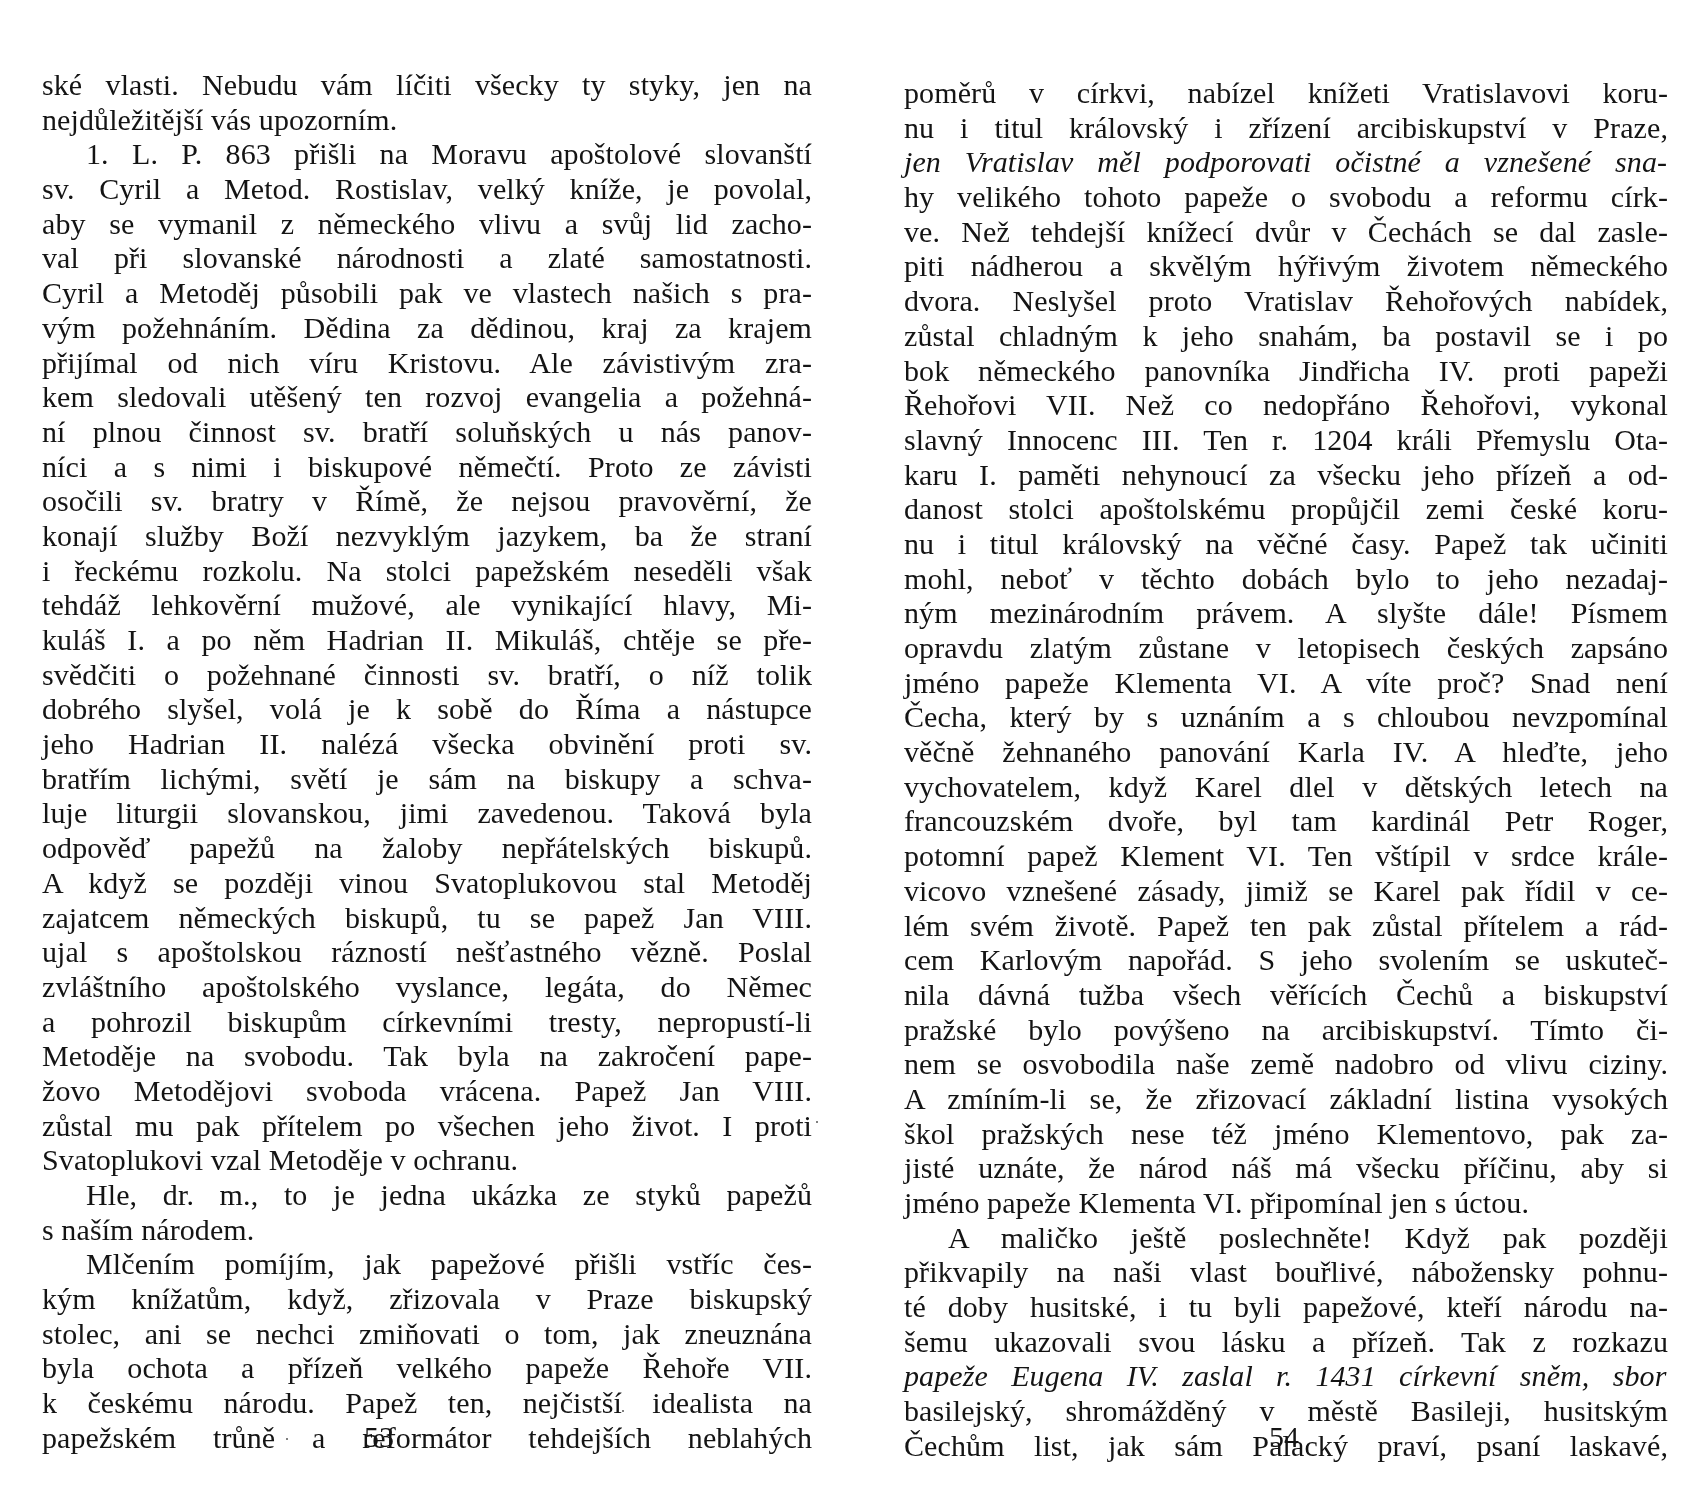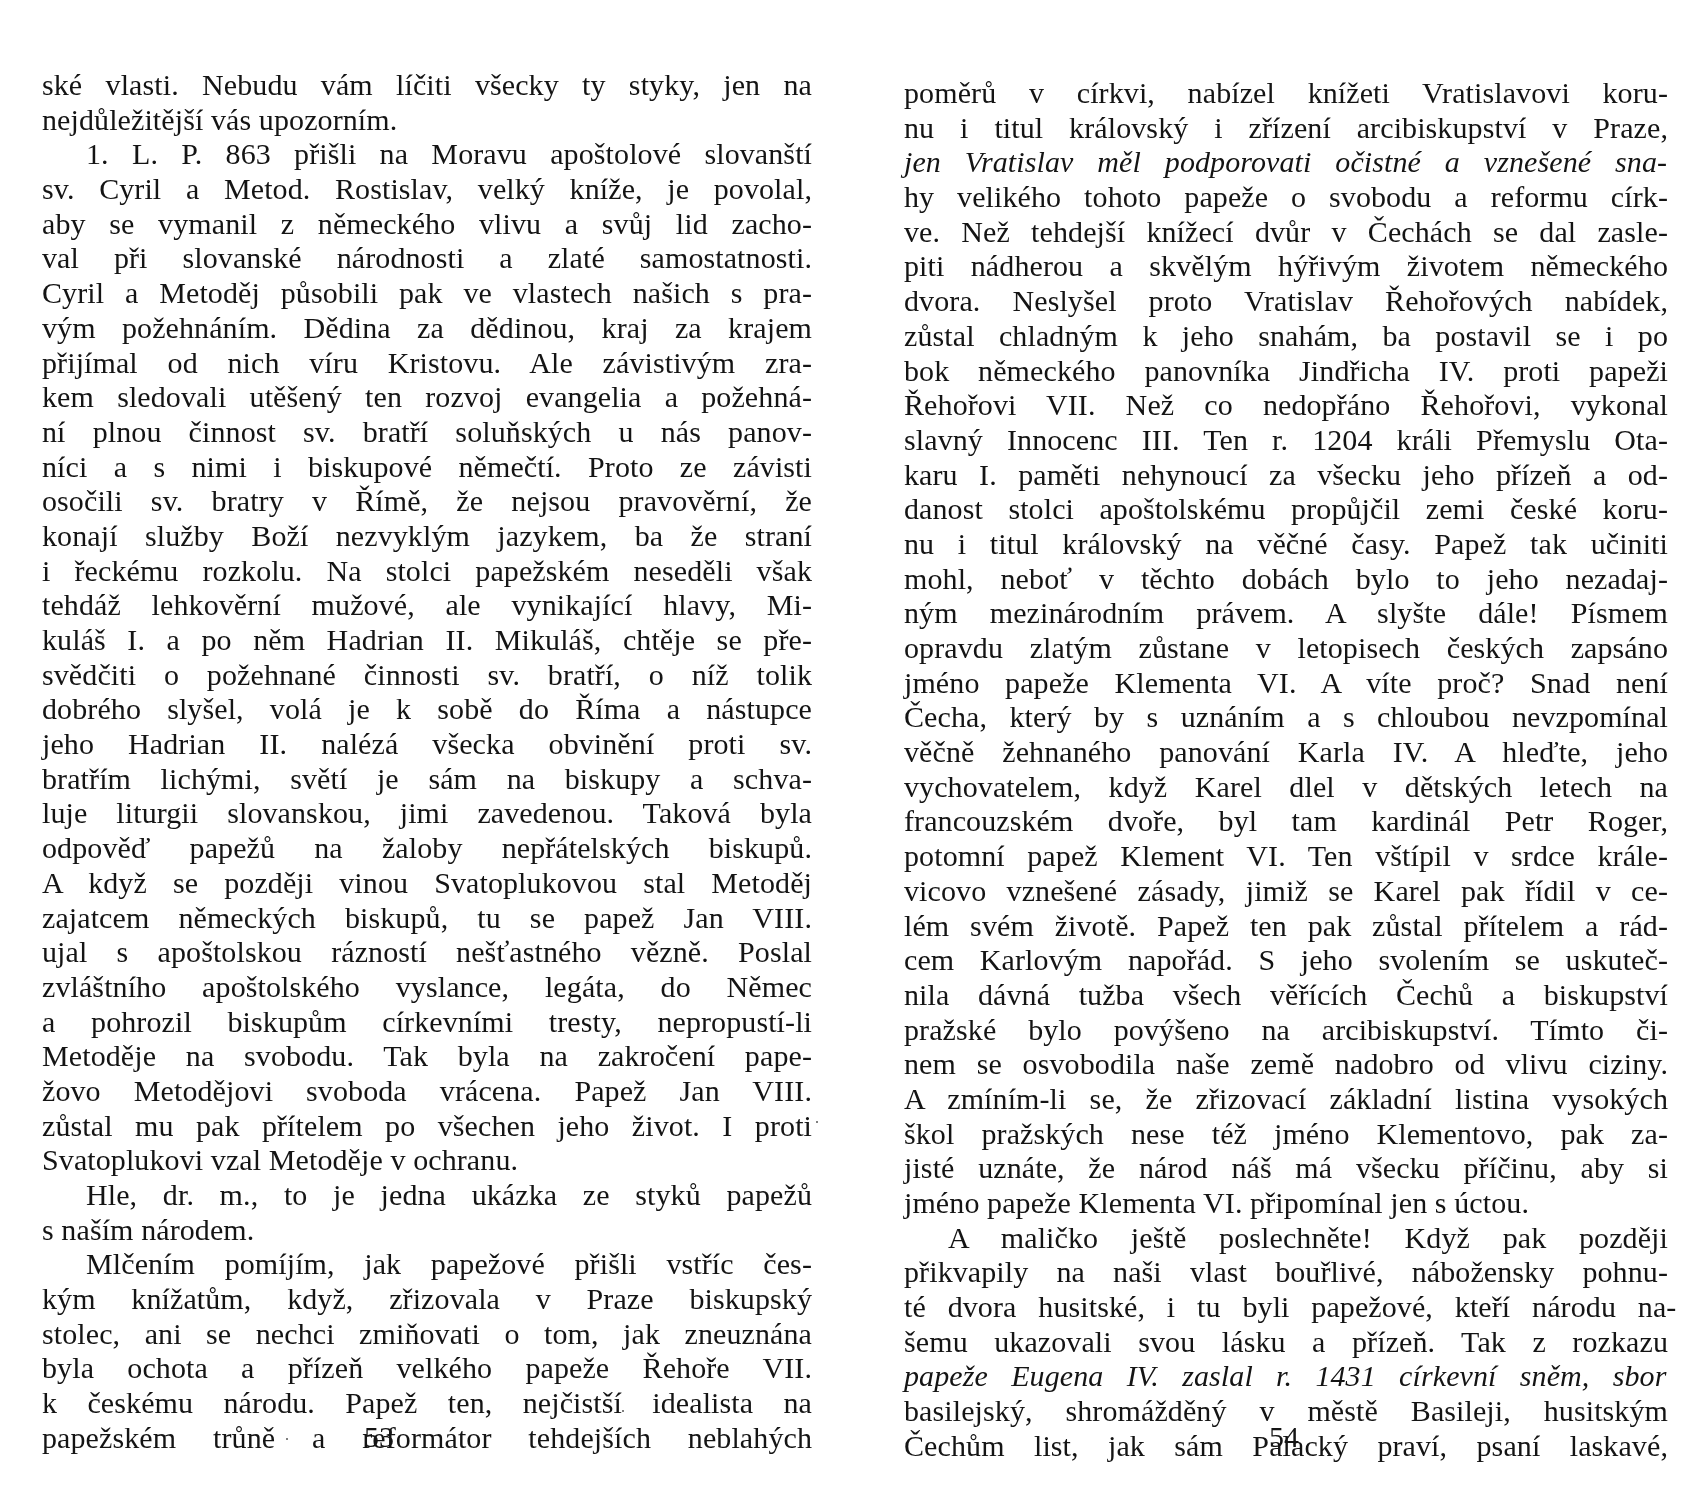--- a/index.html
+++ b/index.html
@@ -147,21 +147,21 @@
       <span class="line" style="word-spacing: 17.9866px; text-align: left; text-align-last: left;">cem Karlovým napořád. S jeho svolením se uskuteč-</span>
       <span class="line" style="word-spacing: 20.9554px; text-align: left; text-align-last: left;">nila dávná tužba všech věřících Čechů a biskupství</span>
       <span class="line" style="word-spacing: 24.25px; text-align: left; text-align-last: left;">pražské bylo povýšeno na arcibiskupství. Tímto či-</span>
       <span class="line" style="word-spacing: 13.1348px; text-align: left; text-align-last: left;">nem se osvobodila naše země nadobro od vlivu ciziny.</span>
       <span class="line" style="word-spacing: 15.5402px; text-align: left; text-align-last: left;">A zmíním-li se, že zřizovací základní listina vysokých</span>
       <span class="line" style="word-spacing: 19.4263px; text-align: left; text-align-last: left;">škol pražských nese též jméno Klementovo, pak za-</span>
       <span class="line" style="word-spacing: 16.092px; text-align: left; text-align-last: left;">jisté uznáte, že národ náš má všecku příčinu, aby si</span>
       <span class="line last">jméno papeže Klementa VI. připomínal jen s úctou.</span>
       <span class="line indent" style="word-spacing: 25.112px; text-align: left; text-align-last: left;">A maličko ještě poslechněte! Když pak později</span>
       <span class="line" style="word-spacing: 20.5156px; text-align: left; text-align-last: left;">přikvapily na naši vlast bouřlivé, nábožensky pohnu-</span>
-      <span class="line" style="word-spacing: 14.2135px; text-align: left; text-align-last: left;">té dvora husitské, i tu byli papežové, kteří národu na-</span>
+      <span class="line" style="word-spacing: 14.2135px; text-align: left; text-align-last: left;">té doby husitské, i tu byli papežové, kteří národu na-</span>
       <span class="line" style="word-spacing: 18.8906px; text-align: left; text-align-last: left;">šemu ukazovali svou lásku a přízeň. Tak z rozkazu</span>
       <span class="line" style="word-spacing: 15.6719px; text-align: left; text-align-last: left; font-style: italic;">papeže Eugena IV. zaslal r. 1431 církevní sněm, sbor</span>
       <span class="line" style="word-spacing: 25.2937px; text-align: left; text-align-last: left;">basilejský, shromážděný v městě Basileji, husitským</span>
       <span class="line" style="word-spacing: 21.7812px; text-align: left; text-align-last: left;">Čechům list, jak sám Palacký praví, psaní laskavé,</span>
     </div>
   <div class="page-number">54</div>
   <span class="speck" style="left:-37px; top:1121px;"></span>
 </div>
 
 </body></html>

